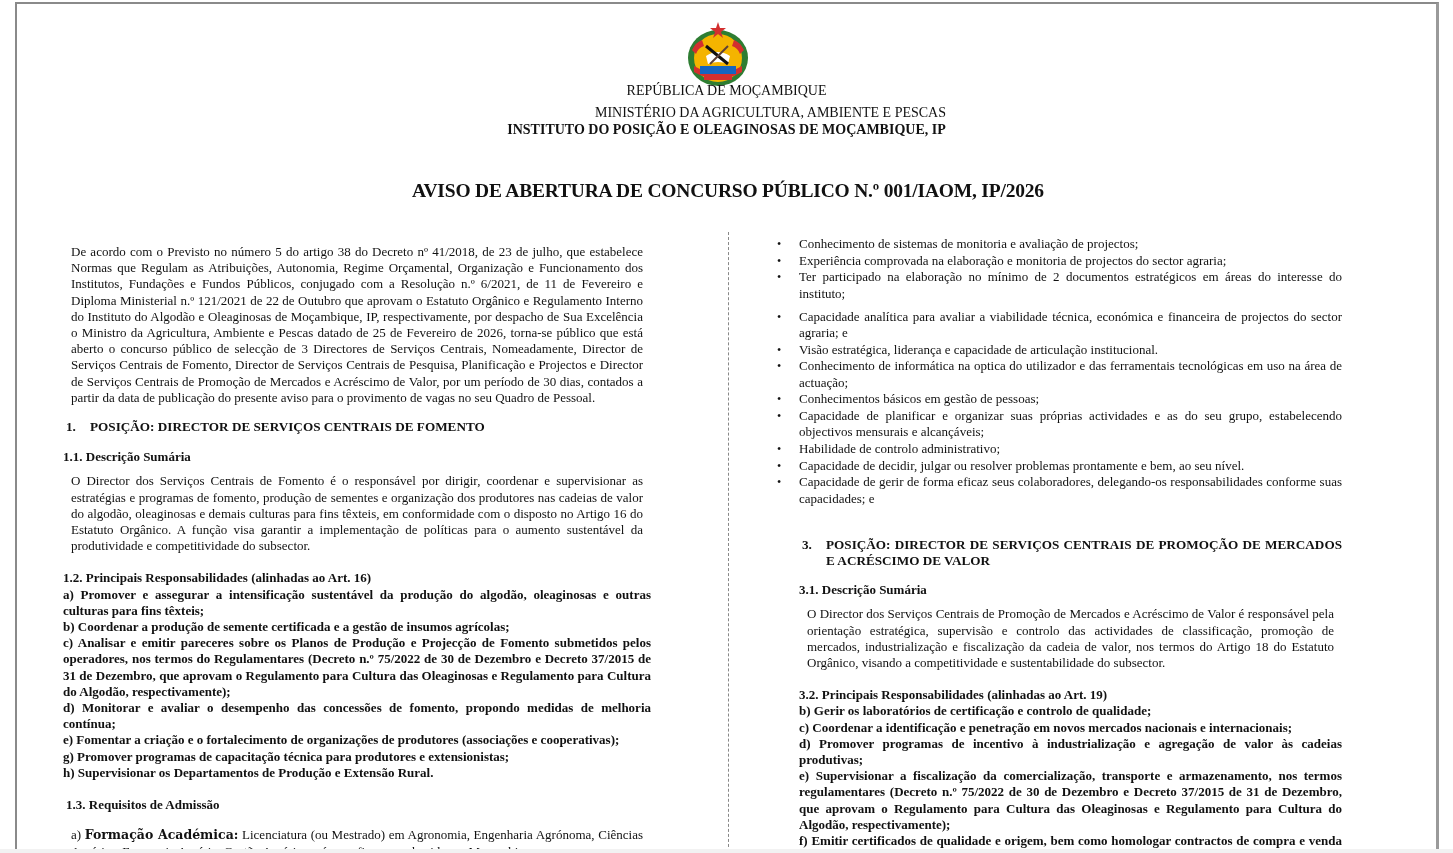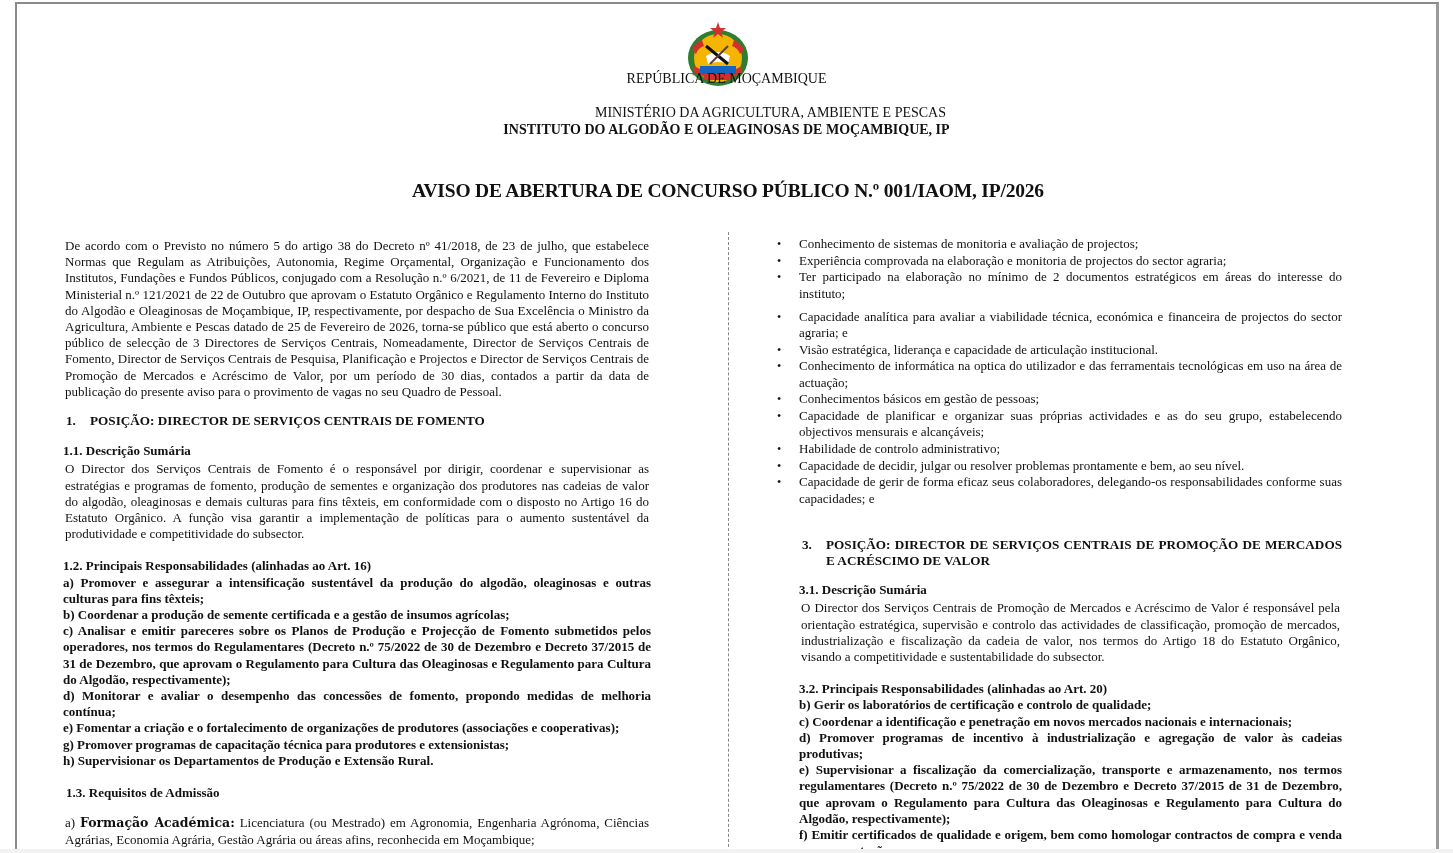--- a/index.html
+++ b/index.html
@@ -4,33 +4,33 @@
 <style>
   html, body { margin: 0; padding: 0; background: #ffffff; }
   body { width: 1453px; height: 853px; overflow: hidden; position: relative;
          font-family: "Liberation Serif", "DejaVu Serif", serif; color: #111; }
   .page { position: absolute; left: 15px; top: 2px; width: 1424px; height: 860px;
           border-left: 2px solid #8a8a8a; border-top: 2px solid #8a8a8a; border-right: 3px solid #9a9a9a;
           box-sizing: border-box; background: #fff; }
   .bottom-fade { position: absolute; left: 0; bottom: 0; width: 1453px; height: 4px; background: #f2f2f2; }
   .emblem { position: absolute; left: 682px; top: 20px; width: 72px; height: 68px; }
   .header-block { position: absolute; left: 0; width: 1453px; text-align: center; }
-  .hdr1 { top: 70px; font-size: 14px; line-height: 17px; }
+  .hdr1 { top: 82px; font-size: 14px; line-height: 17px; }
   .hdr2 { top: 104px; font-size: 14px; line-height: 17px; padding-left: 44px; }
   .hdr3 { top: 121px; font-size: 14px; line-height: 17px; font-weight: bold; }
   .title { position: absolute; left: 0; width: 1456px; top: 180px; text-align: center;
            font-size: 19.5px; font-weight: bold; letter-spacing: -0.2px; }
 
   .col { position: absolute; font-size: 13px; line-height: 16.2px; text-align: justify; }
   .col-left { left: 63px; top: 236px; width: 588px; }
   .col-right { left: 799px; top: 236px; width: 543px; }
   .divider { position: absolute; left: 728px; top: 232px; height: 625px; width: 0;
              border-left: 1px dashed #888; }
 
-  p { margin: 2px; }
+  p { margin: 8px; }
   .intro { margin-bottom: 13px; }
   .sec-head { font-weight: bold; font-size: 13.2px; margin: 0 0 14px 3px; display: flex; }
   .sec-head .num { width: 24px; flex: none; }
   .sub-head { font-weight: bold; margin: 0; }
   .para { margin-bottom: 16px; }
   .resp { margin: 0; font-weight: bold; }
   .resp-list { margin-bottom: 16px; }
   .req-head { font-weight: bold; margin: 0 0 14px 3px; }
   .formacao-label { font-family: "DejaVu Serif", serif; font-weight: bold; font-size: 12.5px; }
 
@@ -55,21 +55,21 @@
   <rect x="18" y="46" width="36" height="8" fill="#1565c0"></rect>
   <rect x="22" y="55" width="28" height="5" fill="#d32f2f"></rect>
   <path d="M24 36 Q36 28 48 36 L46 44 Q36 40 26 44 Z" fill="#ffffff"></path>
   <line x1="24" y1="26" x2="46" y2="44" stroke="#111" stroke-width="3"></line>
   <line x1="46" y1="26" x2="28" y2="44" stroke="#5d4037" stroke-width="2"></line>
   <polygon points="36,2 38,8 44,8 39,12 41,18 36,14 31,18 33,12 28,8 34,8" fill="#d32f2f"></polygon>
 </svg>
 
 <div class="header-block hdr1">REPÚBLICA DE MOÇAMBIQUE</div>
 <div class="header-block hdr2">MINISTÉRIO DA AGRICULTURA, AMBIENTE E PESCAS</div>
-<div class="header-block hdr3">INSTITUTO DO ALGODÃO E OLEAGINOSAS DE MOÇAMBIQUE, IP</div>
+<div class="header-block hdr3">INSTITUTO DO POSIÇÃO E OLEAGINOSAS DE MOÇAMBIQUE, IP</div>
 
 <div class="title">AVISO DE ABERTURA DE CONCURSO PÚBLICO N.º 001/IAOM, IP/2026</div>
 
 <div class="divider"></div>
 
 <div class="col col-left">
   <p class="intro">De acordo com o Previsto no número 5 do artigo 38 do Decreto nº 41/2018, de 23 de julho, que estabelece Normas que Regulam as Atribuições, Autonomia, Regime Orçamental, Organização e Funcionamento dos Institutos, Fundações e Fundos Públicos, conjugado com a Resolução n.º 6/2021, de 11 de Fevereiro e Diploma Ministerial n.º 121/2021 de 22 de Outubro que aprovam o Estatuto Orgânico e Regulamento Interno do Instituto do Algodão e Oleaginosas de Moçambique, IP, respectivamente, por despacho de Sua Excelência o Ministro da Agricultura, Ambiente e Pescas datado de 25 de Fevereiro de 2026, torna-se público que está aberto o concurso público de selecção de 3 Directores de Serviços Centrais, Nomeadamente, Director de Serviços Centrais de Fomento, Director de Serviços Centrais de Pesquisa, Planificação e Projectos e Director de Serviços Centrais de Promoção de Mercados e Acréscimo de Valor, por um período de 30 dias, contados a partir da data de publicação do presente aviso para o provimento de vagas no seu Quadro de Pessoal.</p>
 
   <div class="sec-head">
     <span class="num">1.</span>
@@ -110,21 +110,21 @@
   </ul>
 
   <div class="sec3">
     <span class="num">3.</span>
     <span>POSIÇÃO: DIRECTOR DE SERVIÇOS CENTRAIS DE PROMOÇÃO DE MERCADOS E ACRÉSCIMO DE VALOR</span>
   </div>
 
   <p class="sub-head">3.1. Descrição Sumária</p>
   <p class="para">O Director dos Serviços Centrais de Promoção de Mercados e Acréscimo de Valor é responsável pela orientação estratégica, supervisão e controlo das actividades de classificação, promoção de mercados, industrialização e fiscalização da cadeia de valor, nos termos do Artigo 18 do Estatuto Orgânico, visando a competitividade e sustentabilidade do subsector.</p>
 
-  <p class="sub-head">3.2. Principais Responsabilidades (alinhadas ao Art. 20)</p>
+  <p class="sub-head">3.2. Principais Responsabilidades (alinhadas ao Art. 19)</p>
   <div class="resp-list">
     <p class="resp">b) Gerir os laboratórios de certificação e controlo de qualidade;</p>
     <p class="resp">c) Coordenar a identificação e penetração em novos mercados nacionais e internacionais;</p>
     <p class="resp">d) Promover programas de incentivo à industrialização e agregação de valor às cadeias produtivas;</p>
     <p class="resp">e) Supervisionar a fiscalização da comercialização, transporte e armazenamento, nos termos regulamentares (Decreto n.º 75/2022 de 30 de Dezembro e Decreto 37/2015 de 31 de Dezembro, que aprovam o Regulamento para Cultura das Oleaginosas e Regulamento para Cultura do Algodão, respectivamente);</p>
     <p class="resp">f) Emitir certificados de qualidade e origem, bem como homologar contractos de compra e venda para exportação;</p>
 
   </div>
 </div>
 

